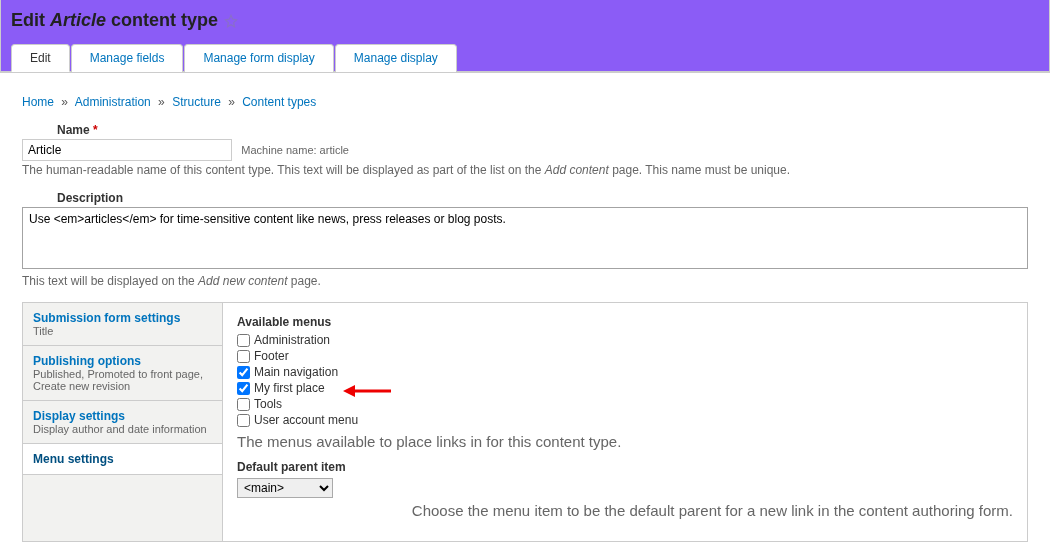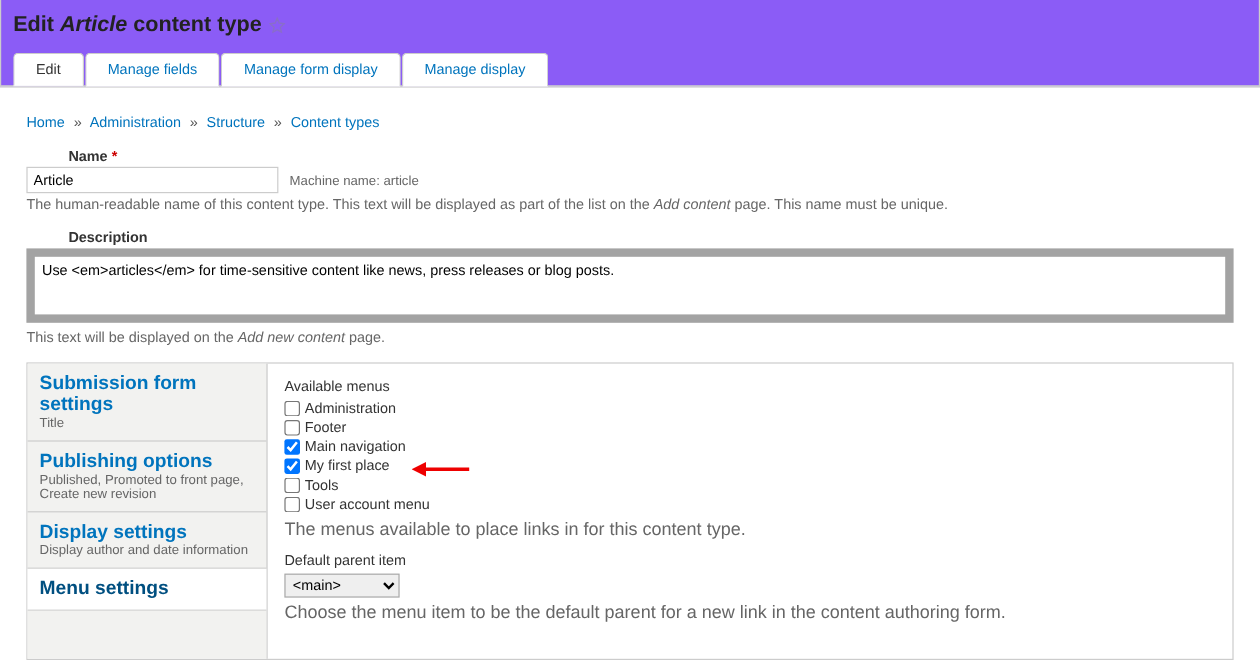--- a/index.html
+++ b/index.html
@@ -15,31 +15,31 @@
   .breadcrumb { margin-bottom: 14px; color: #555; }
   .breadcrumb a { color: #0074bd; text-decoration: none; }
   .breadcrumb .sep { margin: 0 4px; color: #555; }
   .form-item { margin-bottom: 6px; }
   .form-label { font-weight: bold; display: block; margin-bottom: 2px; font-size: 12px; margin-left: 35px; }
   .required-mark { color: #c00; }
   .text-input { border: 1px solid #ccc; padding: 3px 5px; font-size: 12px; width: 210px; }
   .machine-name { color: #666; font-size: 11px; margin-left: 6px; }
   .helptext { color: #666; font-size: 12px; margin-top: 2px; margin-bottom: 14px; }
   .helptext em { font-style: italic; }
-  .text-area { border: 7px solid #a3a3a3; padding: 4px 6px; font-size: 12px; width: 100%; height: 62px; font-family: inherit; resize: none; }
+  .text-area { border: 1px solid #a3a3a3; padding: 4px 6px; font-size: 12px; width: 100%; height: 62px; font-family: inherit; resize: none; }
   .vtabs-wrap { display: flex; border: 1px solid #ccc; margin-top: 8px; }
   .vtabs-nav { width: 200px; background: #f2f2f0; border-right: 1px solid #ccc; }
   .vtab-item { padding: 8px 10px; border-bottom: 1px solid #ccc; cursor: pointer; }
   .vtab-item.active { background: #fff; }
-  .vtab-title { color: #0074bd; font-weight: bold; font-size: 16px; }
+  .vtab-title { color: #0074bd; font-weight: bold; font-size: 12px; }
   .vtab-item.active .vtab-title { color: #004f80; }
   .vtab-summary { color: #666; font-size: 11px; }
   .vtab-spacer { height: 40px; background: #f2f2f0; }
   .vtabs-panel { flex: 1; padding: 12px 14px; }
-  .panel-heading { font-weight: normal; margin-bottom: 4px; }
+  .panel-heading { font-weight: bold; margin-bottom: 4px; }
   .checkbox-row { display: flex; align-items: center; gap: 4px; margin: 2px 0; }
   .checkbox-row input { margin: 0; }
   .panel-help { color: #666; font-size: 15px; margin: 6px 0 10px; }
   .select-input { border: 1px solid #aaa; padding: 1px 2px; font-size: 12px; width: 96px; }
   .arrow-svg { position: absolute; pointer-events: none; }
   .actions { padding: 10px; display: flex; align-items: center; gap: 16px; }
   .primary-btn { background: #1a3e8c; background: linear-gradient(#3b5fb3, #1a3e8c); color: #fff; border: 1px solid #1a3e8c; padding: 6px 16px; border-radius: 18px; font-size: 12px; font-weight: bold; cursor: pointer; }
   .delete-link { color: #c00; text-decoration: underline; cursor: pointer; font-size: 12px; }
 </style>
 </head>
@@ -135,21 +135,21 @@
           <div class="checkbox-row">
             <input type="checkbox" style="">
             <span>User account menu</span>
           </div>
         </div>
       <div class="panel-help">The menus available to place links in for this content type.</div>
       <div class="panel-heading">Default parent item</div>
       <select class="select-input">
         <option>&lt;main&gt;</option>
       </select>
-      <div class="panel-help" style="margin-top:4px;">Choose the menu item to be the default parent for a new link in the content authoring form.</div>
+      <div class="panel-help" style="margin-top:4px;text-align:right;">Choose the menu item to be the default parent for a new link in the content authoring form.</div>
     </div>
     <svg class="arrow-svg" style="left:320px; top:78px;" width="50" height="20">
       <line x1="48" y1="10" x2="8" y2="10" stroke="#e00" stroke-width="3"></line>
       <polygon points="0,10 12,4 12,16" fill="#e00"></polygon>
     </svg>
   </div>
 </div>
 
 <div class="actions">
   <button class="primary-btn">Save content type</button>

